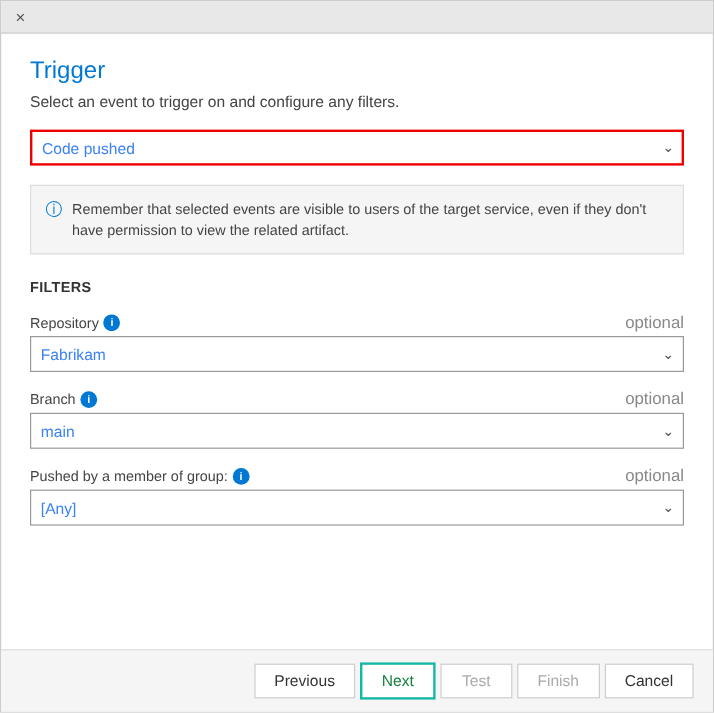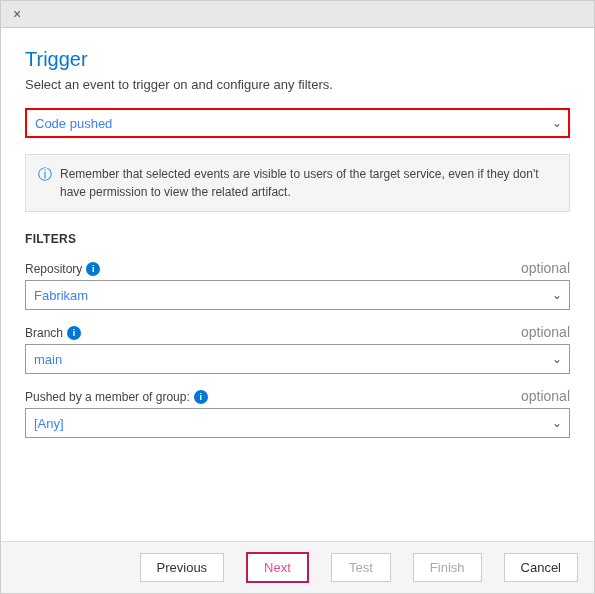--- a/index.html
+++ b/index.html
@@ -181,38 +181,38 @@
       color: #888;
     }
 
     .dialog-footer {
       padding: 10px 16px;
       background: #f5f5f5;
       border-top: 1px solid #ddd;
       display: flex;
       justify-content: flex-end;
       align-items: center;
-      gap: 22px;
+      gap: 4px;
       flex-shrink: 0;
     }
 
     .btn {
       padding: 6px 16px;
       font-size: 13px;
       cursor: pointer;
       border: 1px solid #ccc;
       background: #fff;
       color: #333;
       min-width: 60px;
     }
 
     .btn-primary {
       background: #fff;
-      border: 2px solid #be185d;
-      color: #ec4899;
+      border: 2px solid #14b8a6;
+      color: #15803d;
       font-weight: 500;
     }
 
     .btn-disabled {
       color: #aaa;
       cursor: default;
     }
   </style>
 </head>
 <body>

